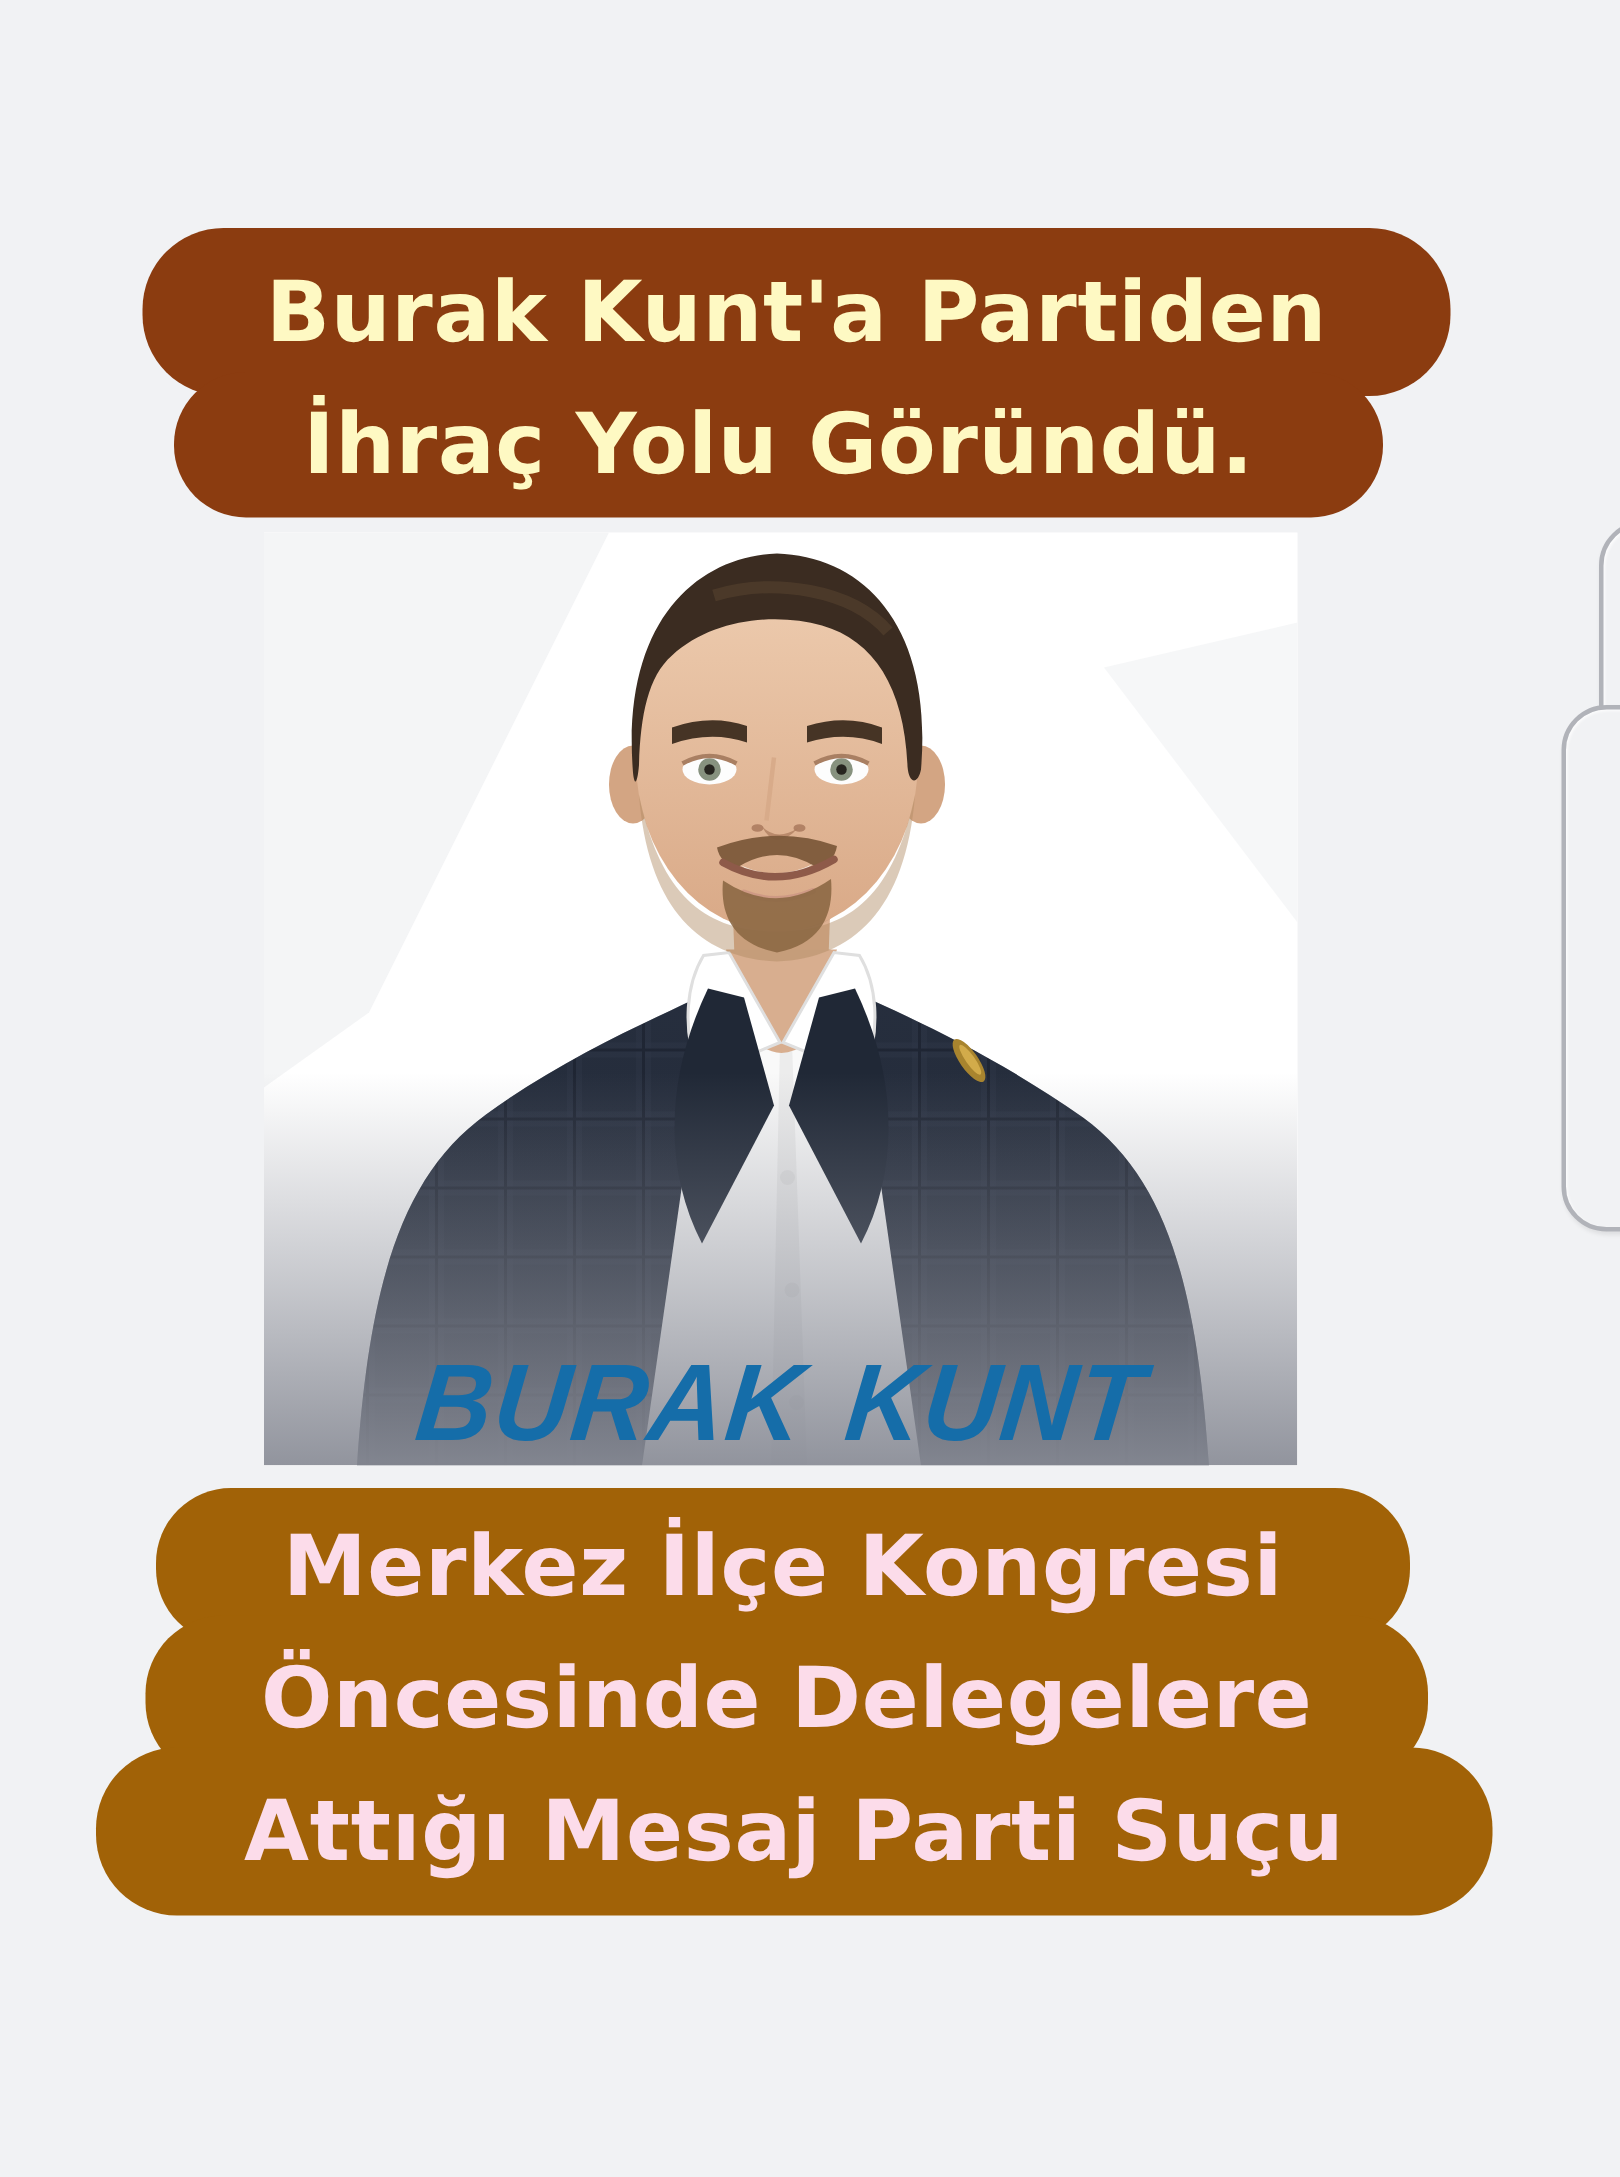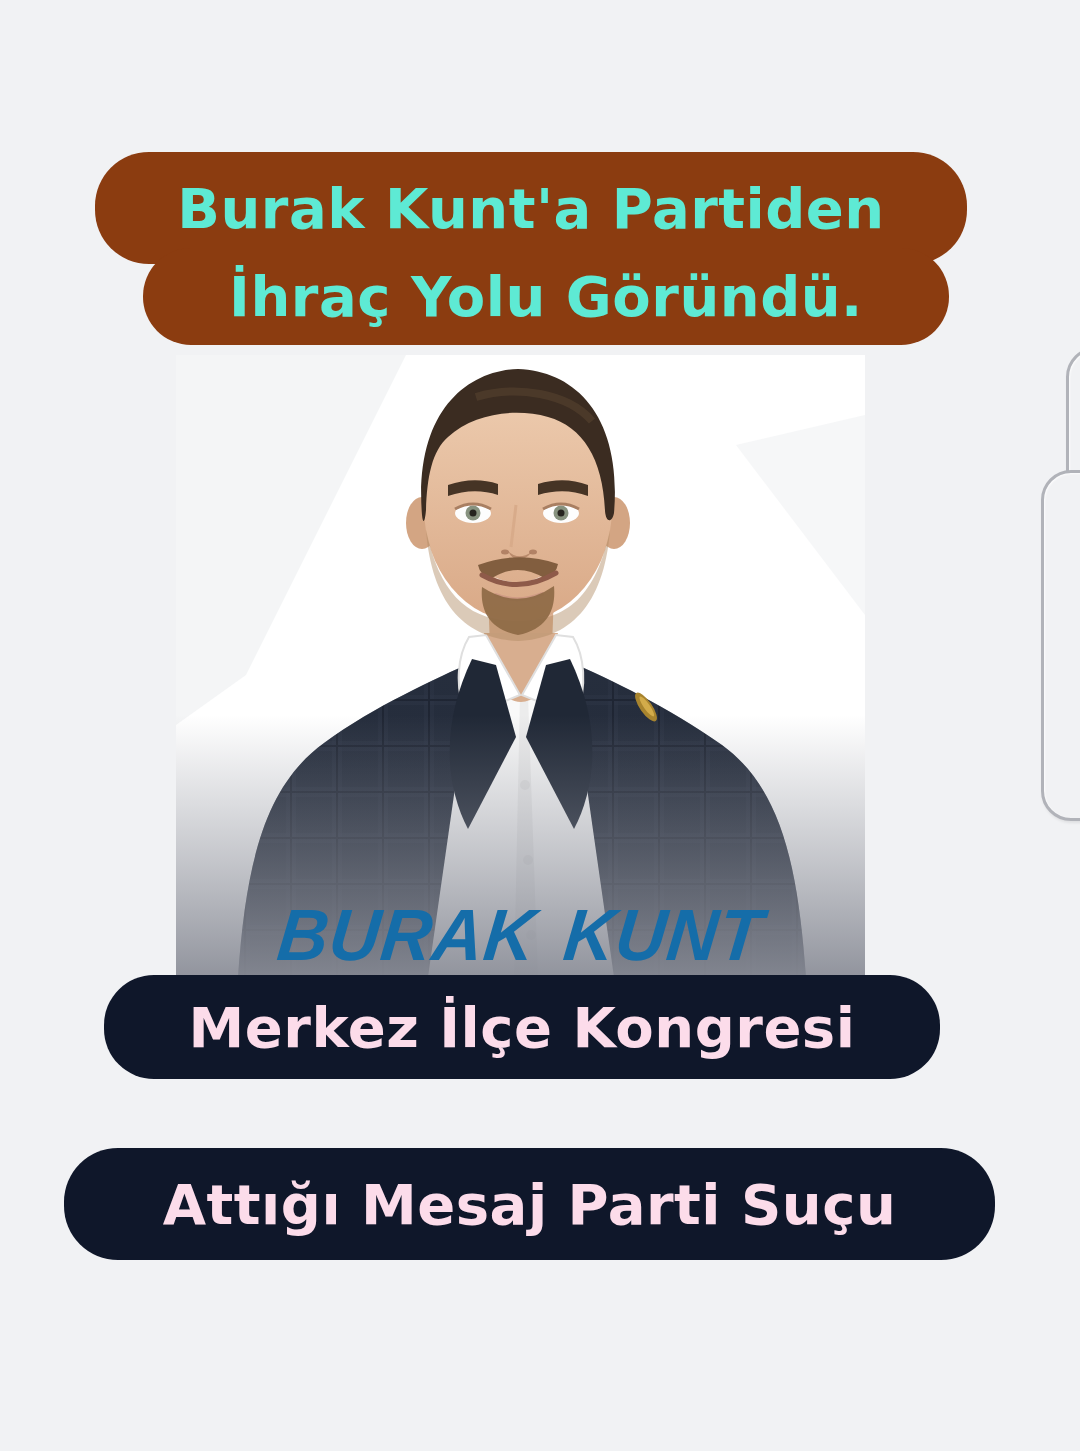--- a/index.html
+++ b/index.html
@@ -12,24 +12,24 @@
   }
   
   .bubble{
     position:absolute;
     display:flex;align-items:center;justify-content:center;
     font-weight:bold;
     text-align:center;
     white-space:nowrap;
     letter-spacing:.5px;
   }
-  .bubble.brown{background:#8b3c10;color:#5eead4;font-size:56px;}
-  .bubble.pink{background:#0f172a;color:#fcdcea;font-size:56px;}
+  .bubble.brown{background:#8b3c10;color:#fef9c3;font-size:56px;}
+  .bubble.pink{background:#a16207;color:#fcdcea;font-size:56px;margin-top:17px;}
   .b-top1{left:95px;top:152px;width:872px;height:112px;border-radius:54px;}
-  .b-top2{left:143px;top:248px;width:806px;height:97px;border-radius:48px;text-align:right;}
+  .b-top2{left:116px;top:248px;width:806px;height:97px;border-radius:48px;text-align:right;}
   .p1{left:104px;top:975px;width:836px;height:104px;border-radius:50px;}
   .p2{left:97px;top:1060px;width:855px;height:110px;border-radius:52px;}
   .p3{left:64px;top:1148px;width:931px;height:112px;border-radius:54px;}
   .p4{left:242px;top:1238px;width:561px;height:92px;border-radius:46px;}
   
   .photo{
     position:absolute;left:176px;top:355px;width:689px;height:622px;
     background:#ffffff;overflow:hidden;
   }
   .photo svg{display:block;}
@@ -151,18 +151,19 @@
 
       <rect x="0" y="360" width="689" height="262" fill="url(#fade)"></rect>
     </svg>
     <div class="caption">BURAK KUNT</div>
   </div>
 
   <div class="bubble brown b-top1">Burak Kunt'a Partiden</div>
   <div class="bubble brown b-top2">İhraç Yolu Göründü.</div>
 
   <div class="bubble pink p1">Merkez İlçe Kongresi</div>
+  <div class="bubble pink p2">Öncesinde Delegelere</div>
   <div class="bubble pink p3">Attığı Mesaj Parti Suçu</div>
 
   <div class="peek-card card1"></div>
   <div class="peek-card card2"></div>
 
 </div>
 
 </body></html>

